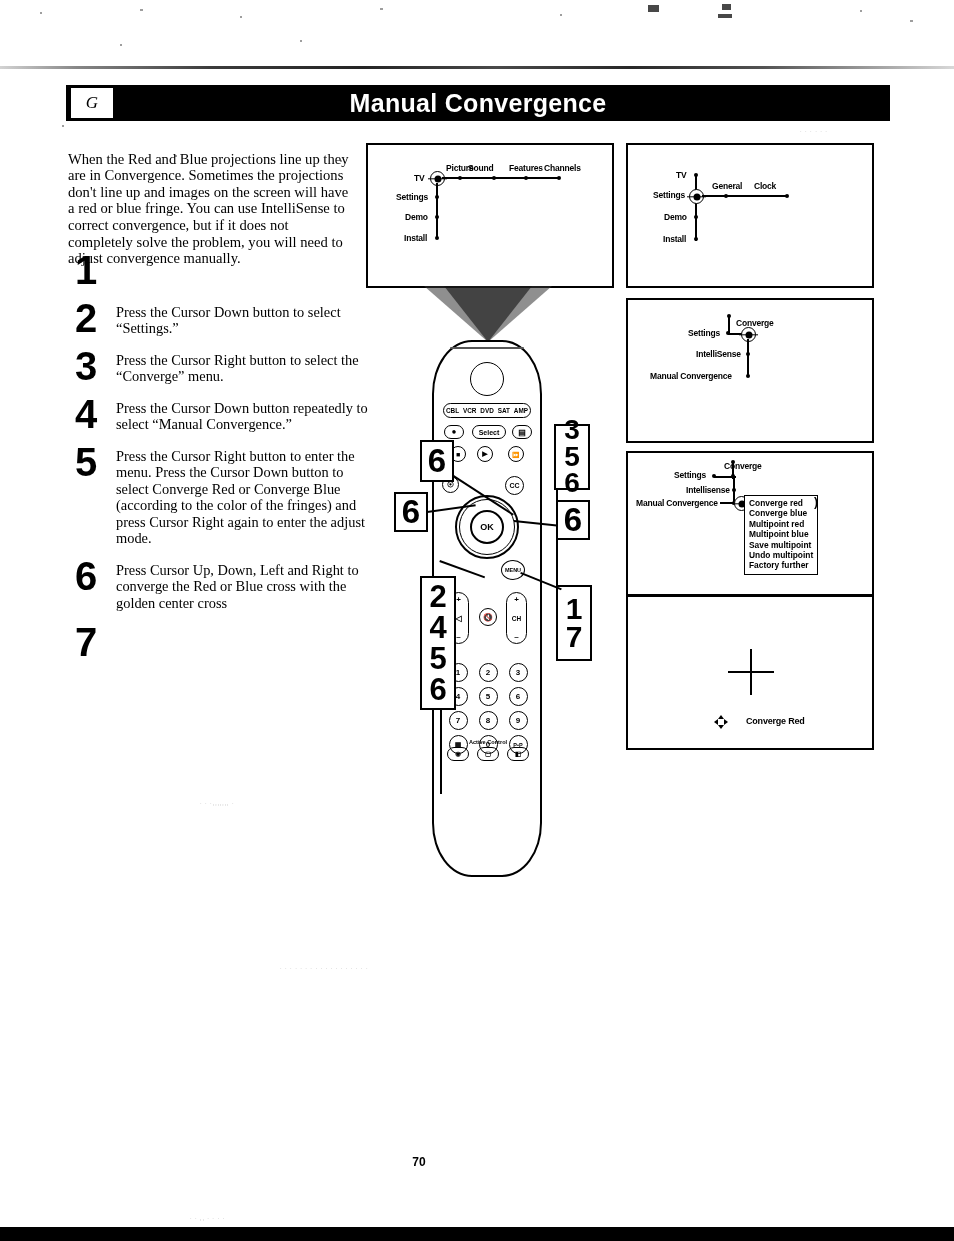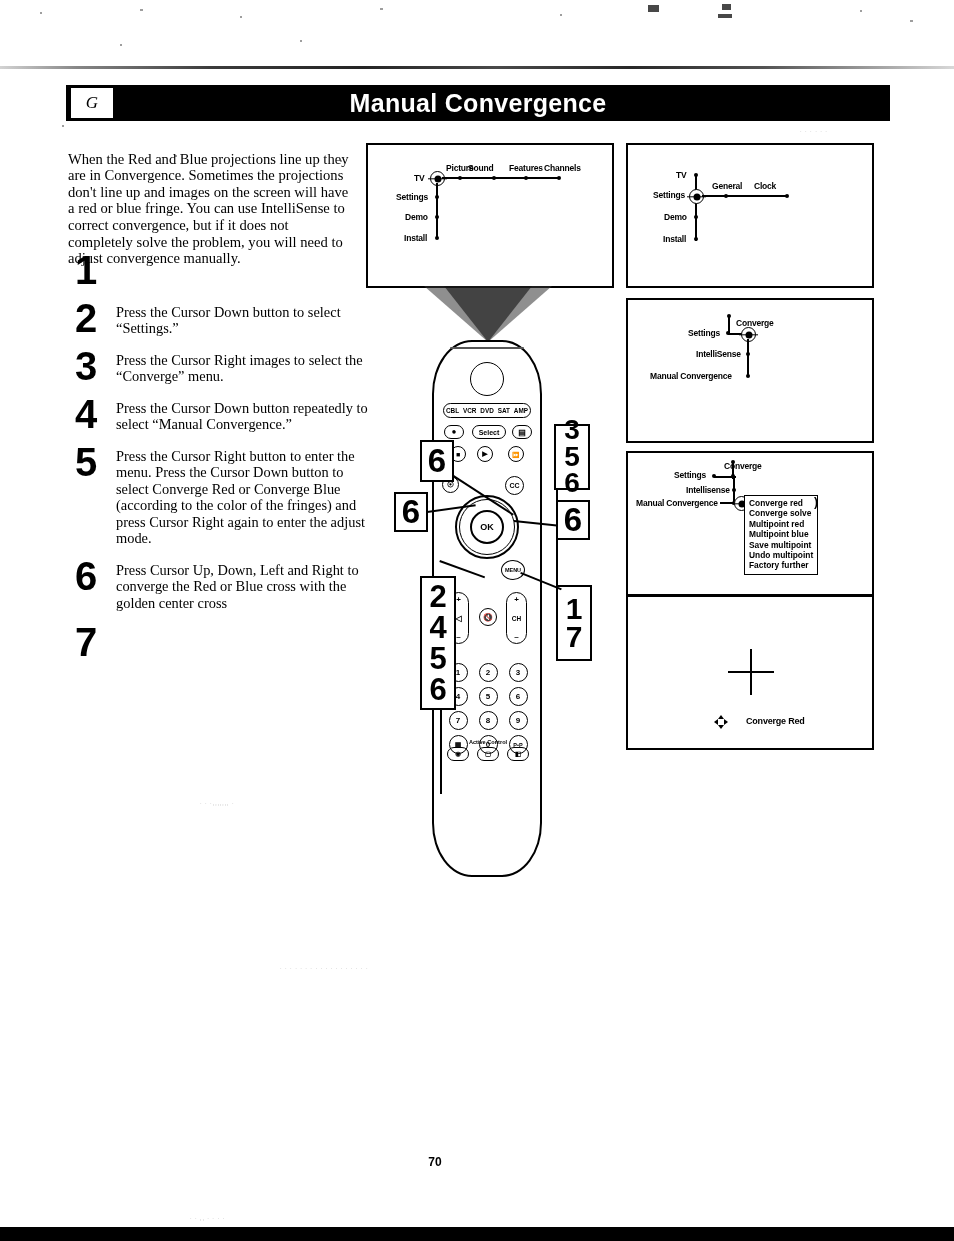--- a/index.html
+++ b/index.html
@@ -164,21 +164,21 @@
 <div class="steps">
   <div class="step" style="min-height:34px;">
     <div class="step-num">1</div>
   </div>
   <div class="step" style="min-height:34px;margin-top:12px;">
     <div class="step-num">2</div>
     <div class="step-txt">Press the Cursor Down button to select “Settings.”</div>
   </div>
   <div class="step" style="min-height:34px;margin-top:12px;">
     <div class="step-num">3</div>
-    <div class="step-txt">Press the Cursor Right images to select the “Converge” menu.</div>
+    <div class="step-txt">Press the Cursor Right button to select the “Converge” menu.</div>
   </div>
   <div class="step" style="min-height:34px;margin-top:12px;">
     <div class="step-num">4</div>
     <div class="step-txt">Press the Cursor Down button repeatedly to select “Manual Convergence.”</div>
   </div>
   <div class="step" style="min-height:100px;margin-top:12px;">
     <div class="step-num">5</div>
     <div class="step-txt">Press the Cursor Right button to enter the menu.  Press the Cursor Down button to select Converge Red or Converge Blue (according to the color of the fringes) and press Cursor Right again to enter the adjust mode.</div>
   </div>
   <div class="step" style="min-height:52px;margin-top:10px;">
@@ -260,21 +260,21 @@
     <div class="mlabel" style="left:96px;top:8px;">Converge</div>
     <div class="mline" style="left:105px;top:24px;width:1.8px;height:26px;"></div>
     <div class="mdot" style="left:104px;top:35px;"></div>
     <div class="mdot" style="left:104px;top:48px;"></div>
     <div class="mlabel" style="left:58px;top:32px;">Intellisense</div>
     <div class="mlabel" style="left:8px;top:45px;">Manual Convergence</div>
     <div class="mline" style="left:92px;top:49px;width:18px;height:1.8px;"></div>
     <div class="msel" style="left:106px;top:43px;"></div>
     <div class="mlist" style="left:116px;top:42px;">
       <div>Converge red</div>
-      <div>Converge solve</div>
+      <div>Converge blue</div>
       <div>Multipoint red</div>
       <div>Multipoint blue</div>
       <div>Save multipoint</div>
       <div>Undo multipoint</div>
       <div>Factory further</div>
     </div>
     <div class="mlabel" style="left:186px;top:42px;font-size:12px;">)</div>
   </div>
 </div>
 
@@ -399,16 +399,16 @@
 <div class="co" style="left:420px;top:576px;width:36px;height:134px;font-size:31px;padding:4px 0;
             justify-content:space-between;">
   <span>2</span>
   <span>4</span>
   <span>5</span>
   <span>6</span>
 </div>
 <div class="leader" style="left:440px;top:710px;width:2px;height:84px;"></div>
 <div class="leader" style="left:440px;top:560px;width:48px;height:2.4px;transform:rotate(20deg);"></div>
 
-<div style="position:absolute;left:16px;top:1155px;width:838px;text-align:center;font-size:12px;
+<div style="position:absolute;left:0;top:1155px;width:838px;text-align:center;font-size:12px;
             font-family:'Liberation Sans',sans-serif;font-weight:700;">70</div>
 
 <div class="scan-bottom-bar"></div>
 
 </body></html>

